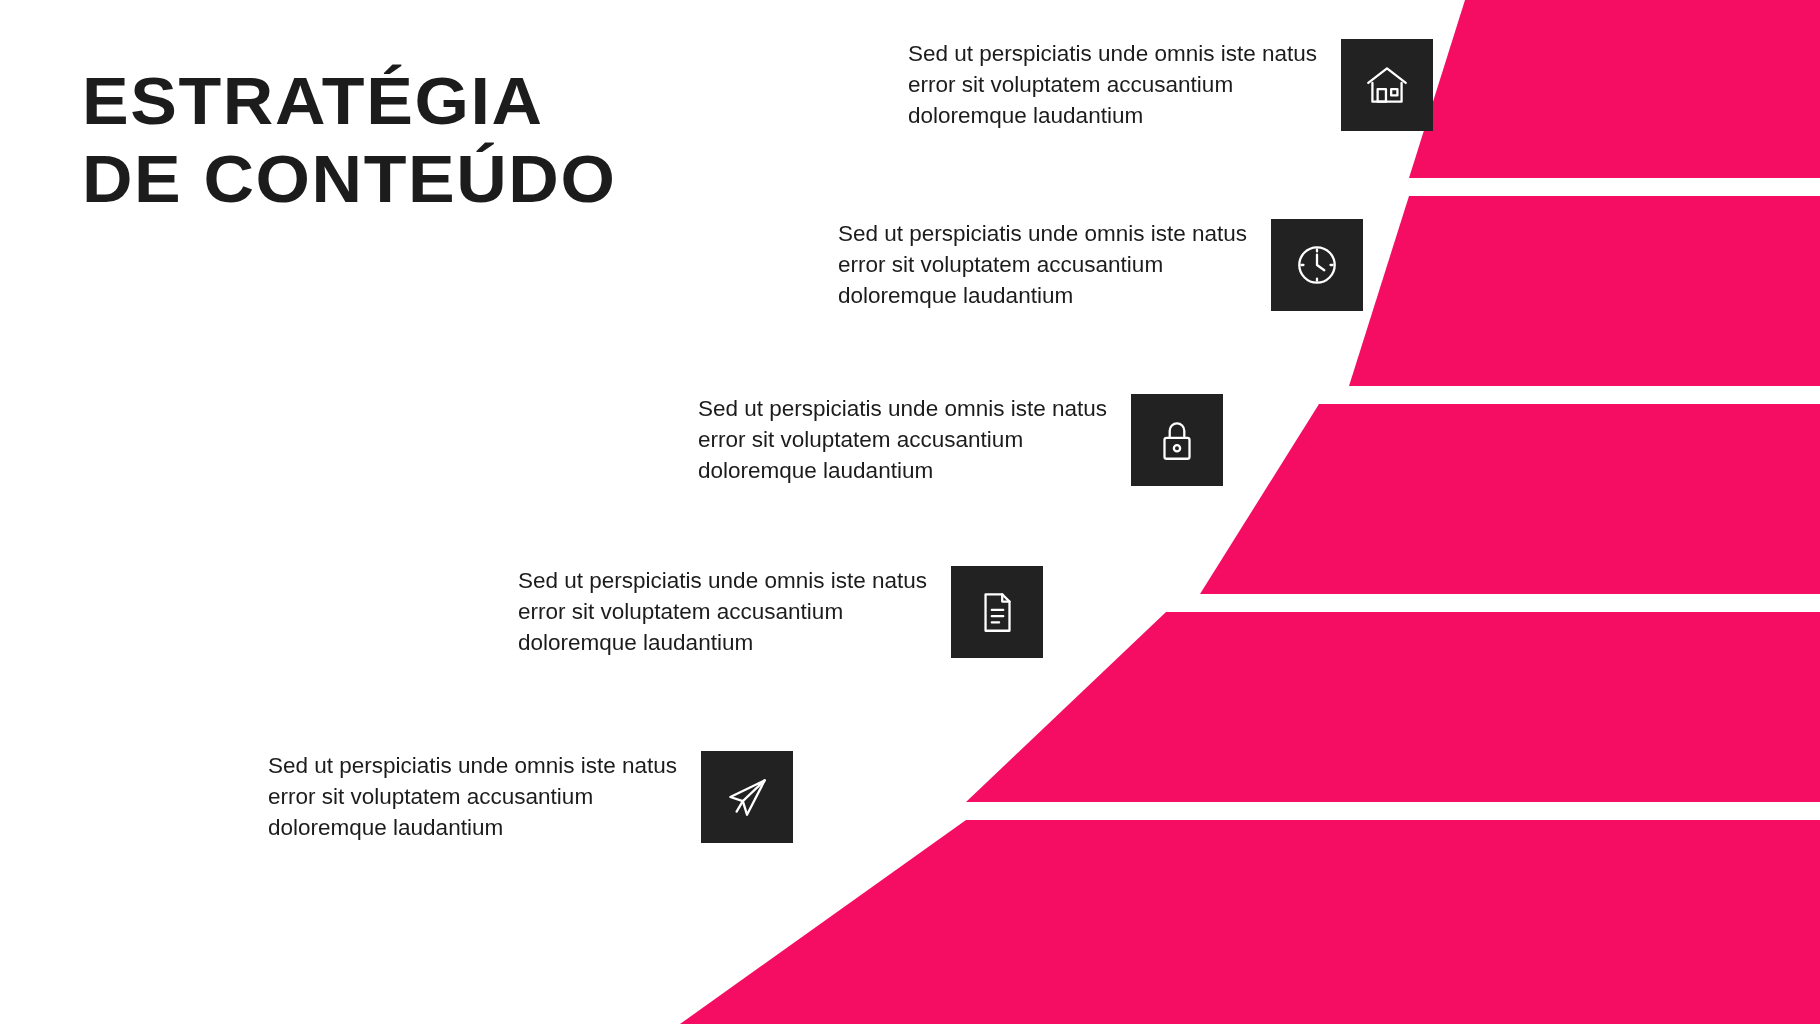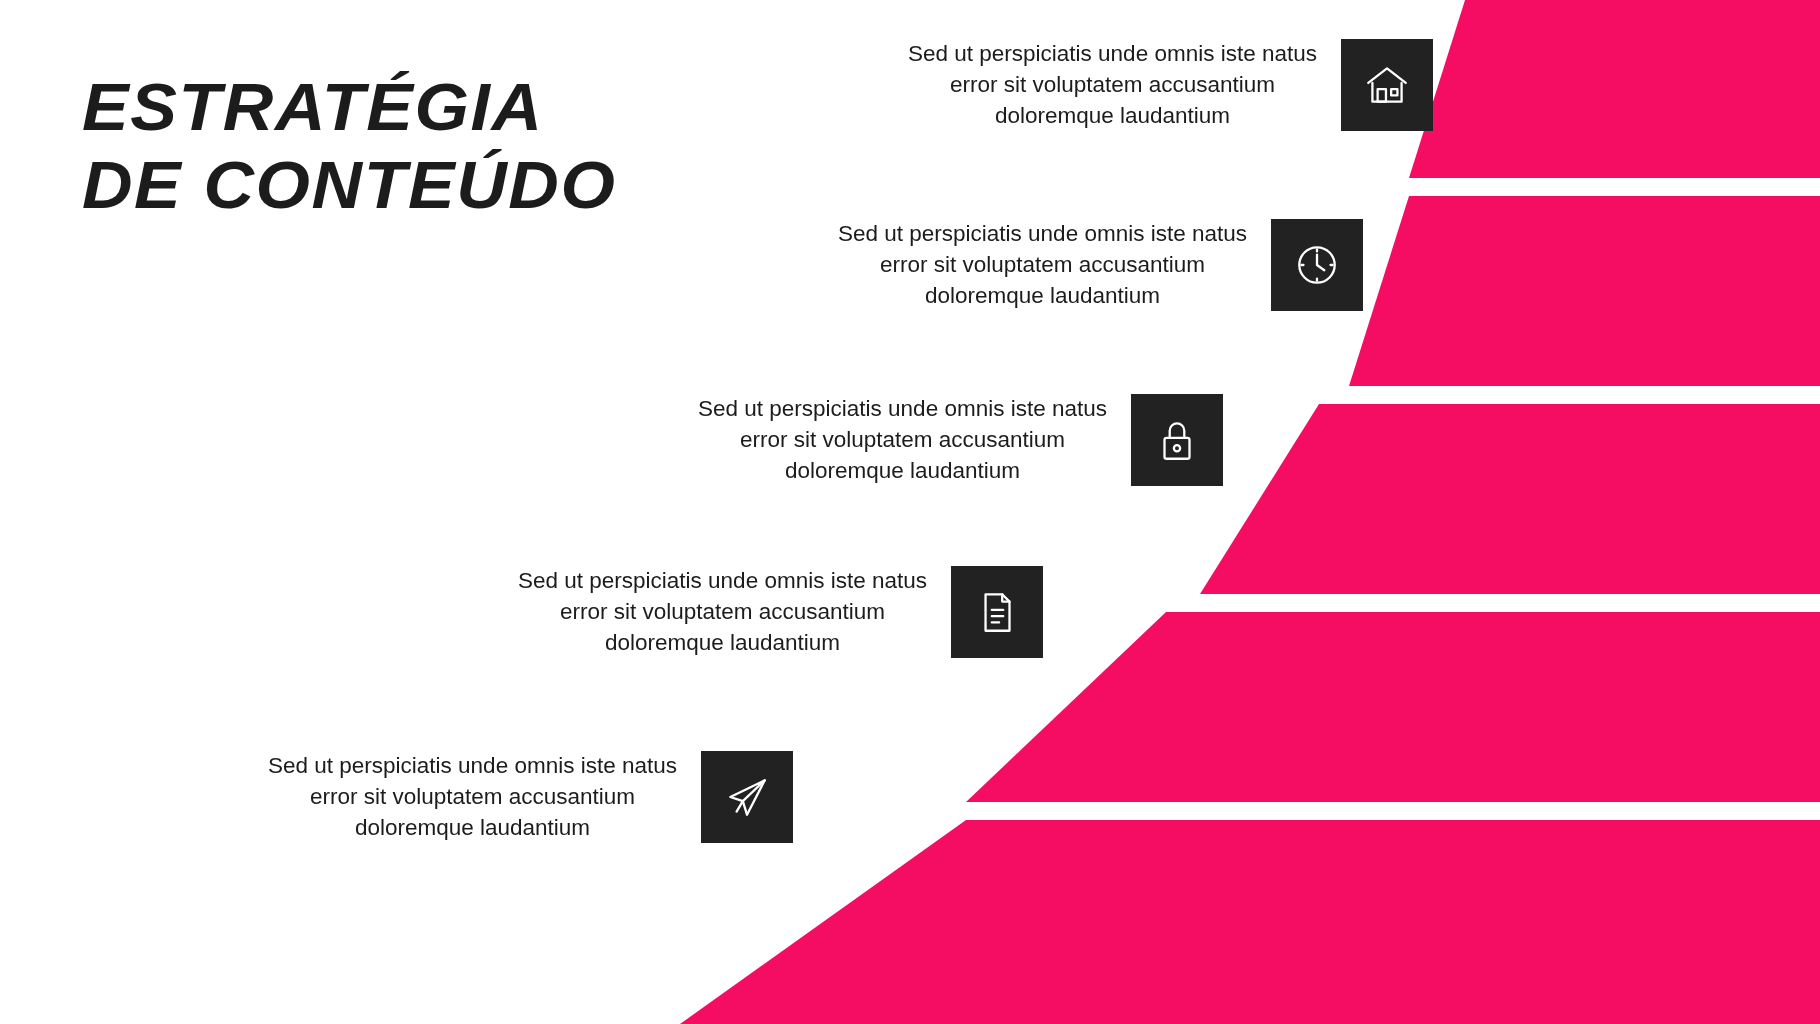--- a/index.html
+++ b/index.html
@@ -24,23 +24,22 @@
     inset: 0;
     width: 1820px;
     height: 1024px;
     z-index: 1;
   }
 
   
   .title-block {
     position: absolute;
     left: 82px;
-    top: 68px;
+    top: 62px;
     z-index: 4;
-    font-style: italic;
   }
   .title-line {
     font-family: "Liberation Sans", sans-serif;
     font-weight: bold;
     font-size: 66px;
     line-height: 78px;
     letter-spacing: 1.5px;
     color: #1c1c1c;
     text-transform: uppercase;
     white-space: nowrap;
@@ -49,21 +48,21 @@
   }
 
   
   .step {
     position: absolute;
     display: flex;
     align-items: center;
     z-index: 5;
   }
   .step-text {
-    text-align: center;
+    text-align: left;
     font-size: 22.5px;
     line-height: 31px;
     color: #1c1c1c;
     font-family: "Liberation Sans", sans-serif;
     white-space: nowrap;
   }
   .icon-box {
     width: 92px;
     height: 92px;
     background: #222222;

